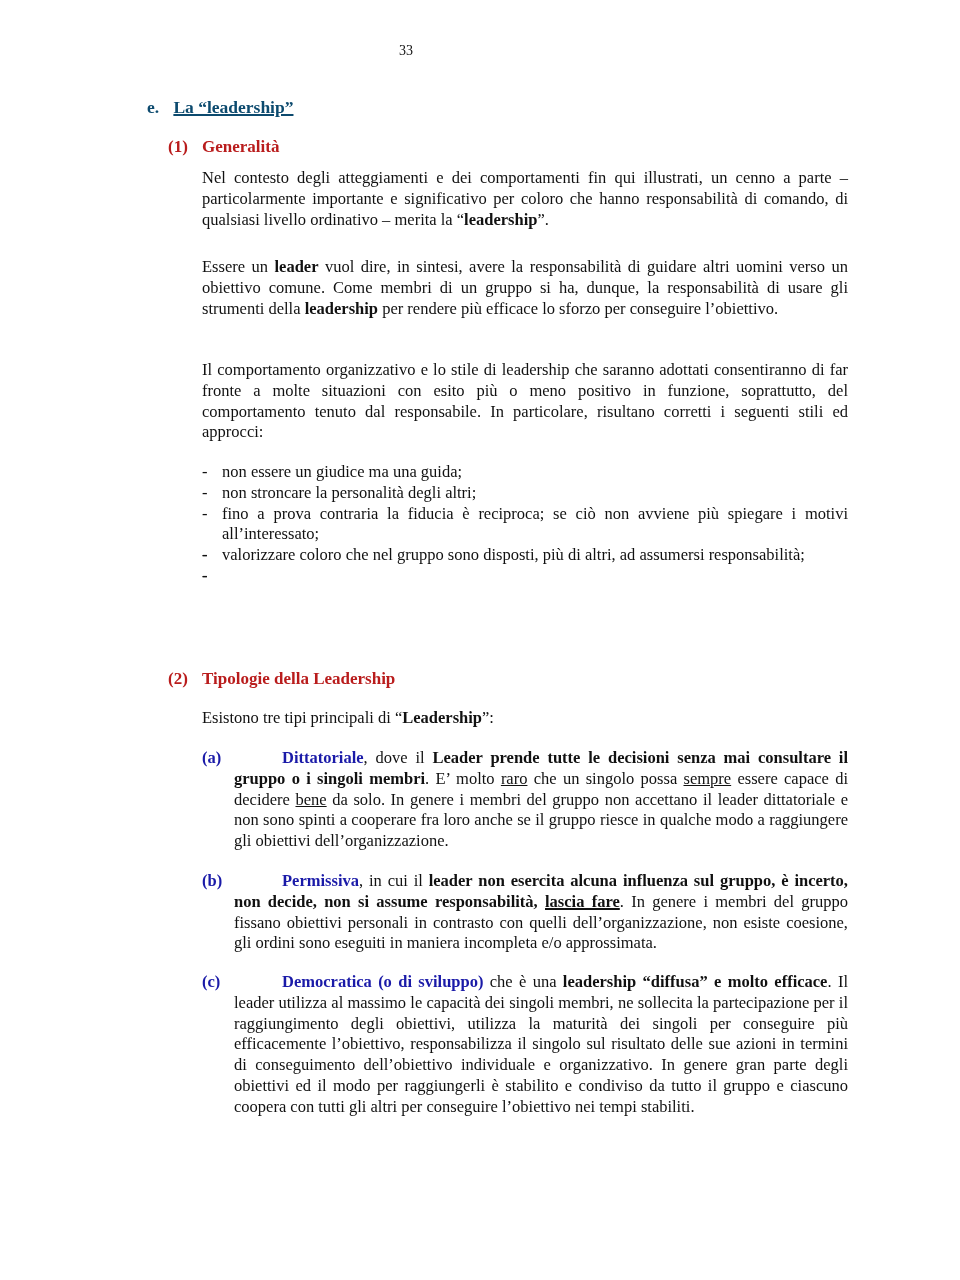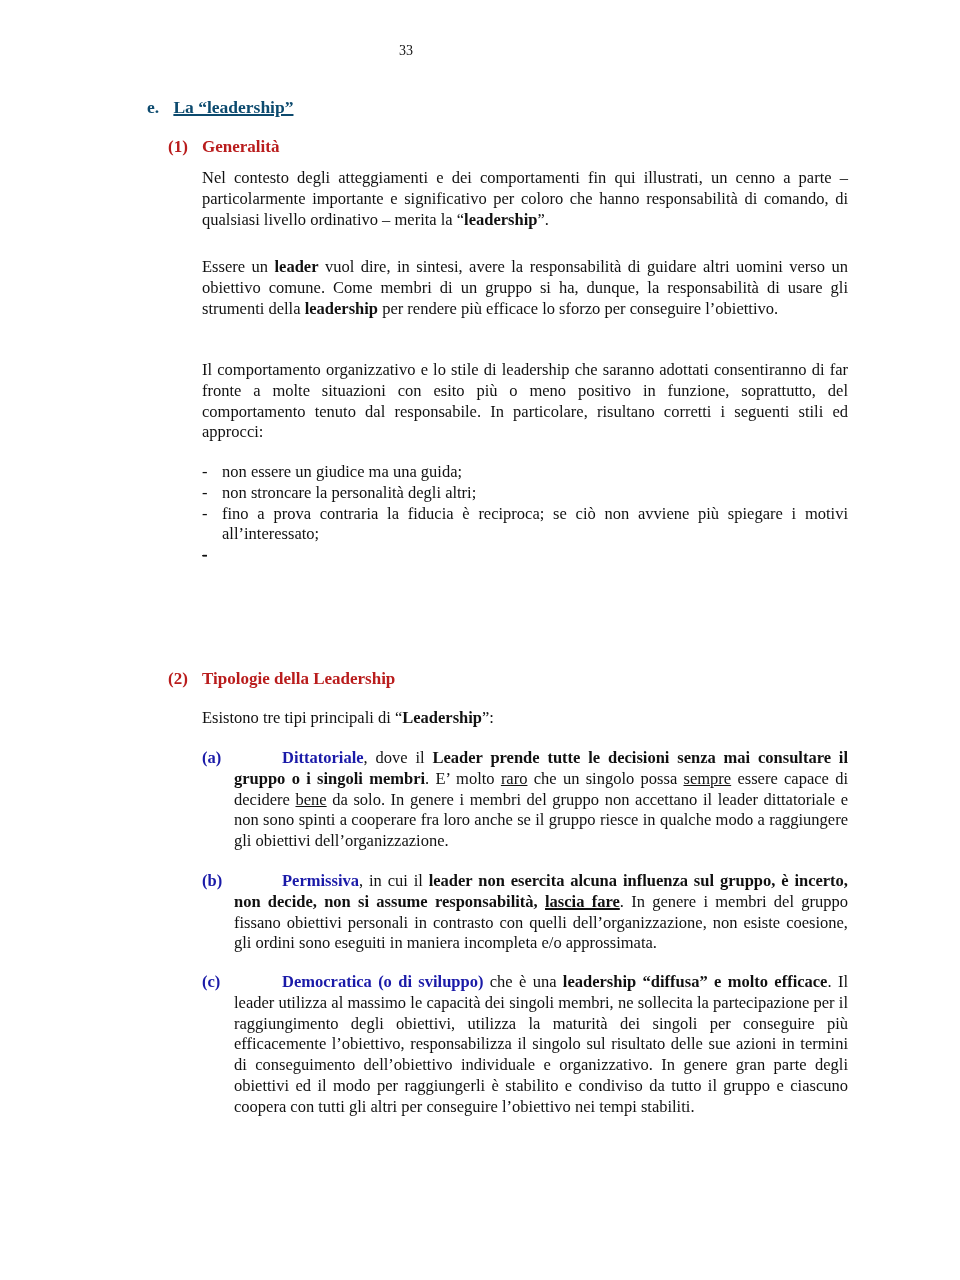--- a/index.html
+++ b/index.html
@@ -63,21 +63,21 @@
   <span>Essere un </span><b>leader</b><span> vuol dire, in sintesi, avere la responsabilità di guidare altri uomini verso un obiettivo comune. Come membri di un gruppo si ha, dunque, la responsabilità di usare gli strumenti della </span><b>leadership</b><span> per rendere più efficace lo sforzo per conseguire l’obiettivo.</span>
 </div>
 
 <div class="para" style="top:360px;">Il comportamento organizzativo e lo stile di leadership che saranno adottati consentiranno di far fronte a molte situazioni con esito più o meno positivo in funzione, soprattutto, del comportamento tenuto dal responsabile. In particolare, risultano corretti i seguenti stili ed approcci:</div>
 
 <ul class="bullets" style="top:462px;">
   <li><span class="dash">-</span><span>non essere un giudice ma una guida;</span></li>
   <li><span class="dash">-</span><span>non stroncare la personalità degli altri;</span></li>
   <li><span class="dash">-</span><span>fino a prova contraria la fiducia è reciproca; se ciò non avviene più spiegare i motivi all’interessato;</span></li>
   <li><span class="dash">-</span></li>
-  <li><span class="dash">-</span></li>
+  <li><span class="dash">-</span><span>valorizzare coloro che nel gruppo sono disposti, più di altri, ad assumersi responsabilità;</span></li>
   <li><span class="dash">-</span></li>
   <li><span class="dash">-</span></li>
 </ul>
 
 <div class="h-sub" style="top:669px;">
   <span class="num">(2)</span><span>Tipologie della Leadership</span>
 </div>
 
 <div class="para" style="top:708px;">
   <span>Esistono tre tipi principali di “</span><b>Leadership</b><span>”:</span>

